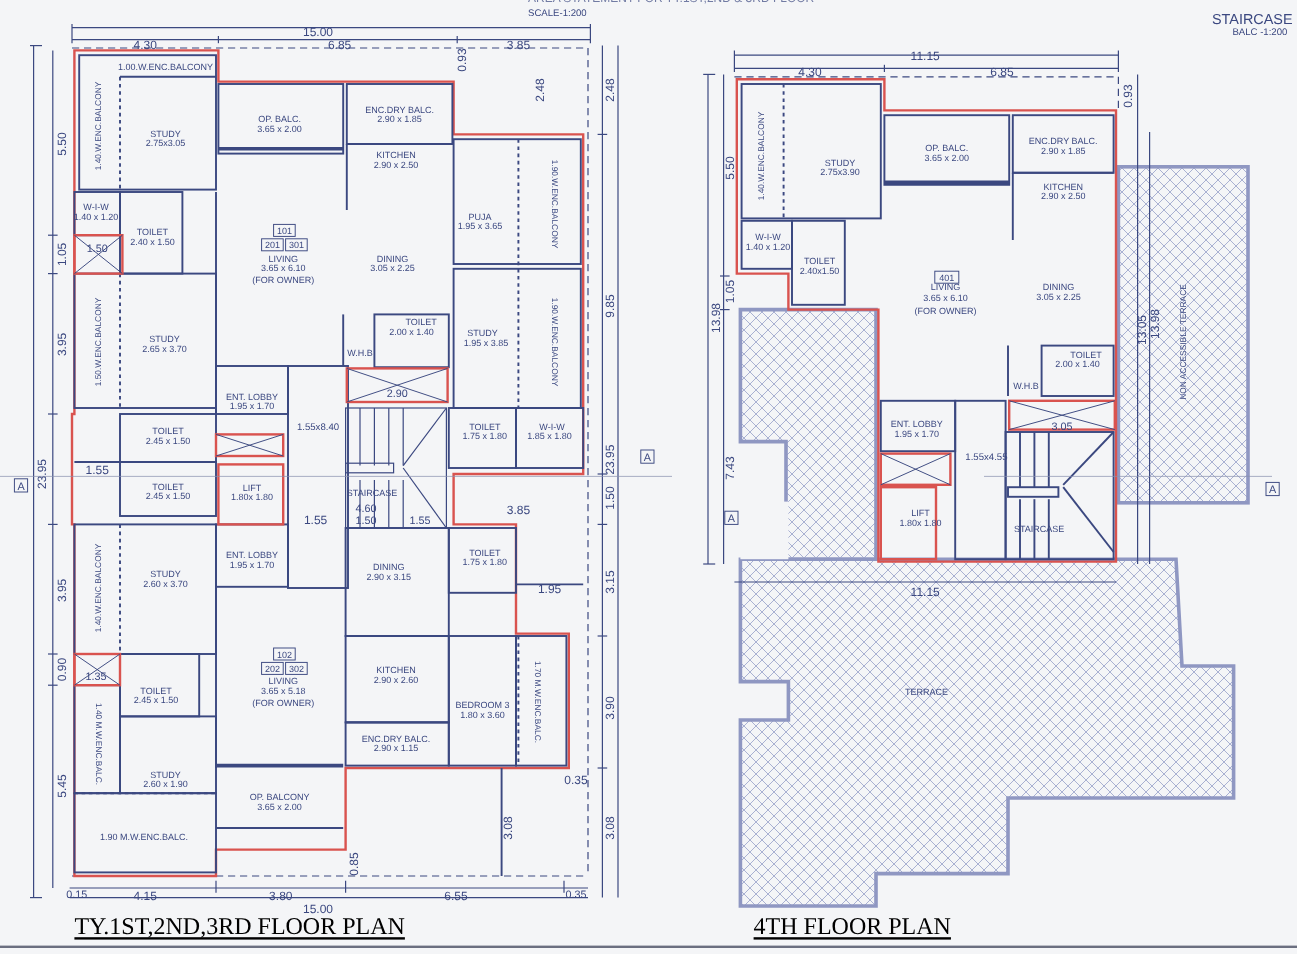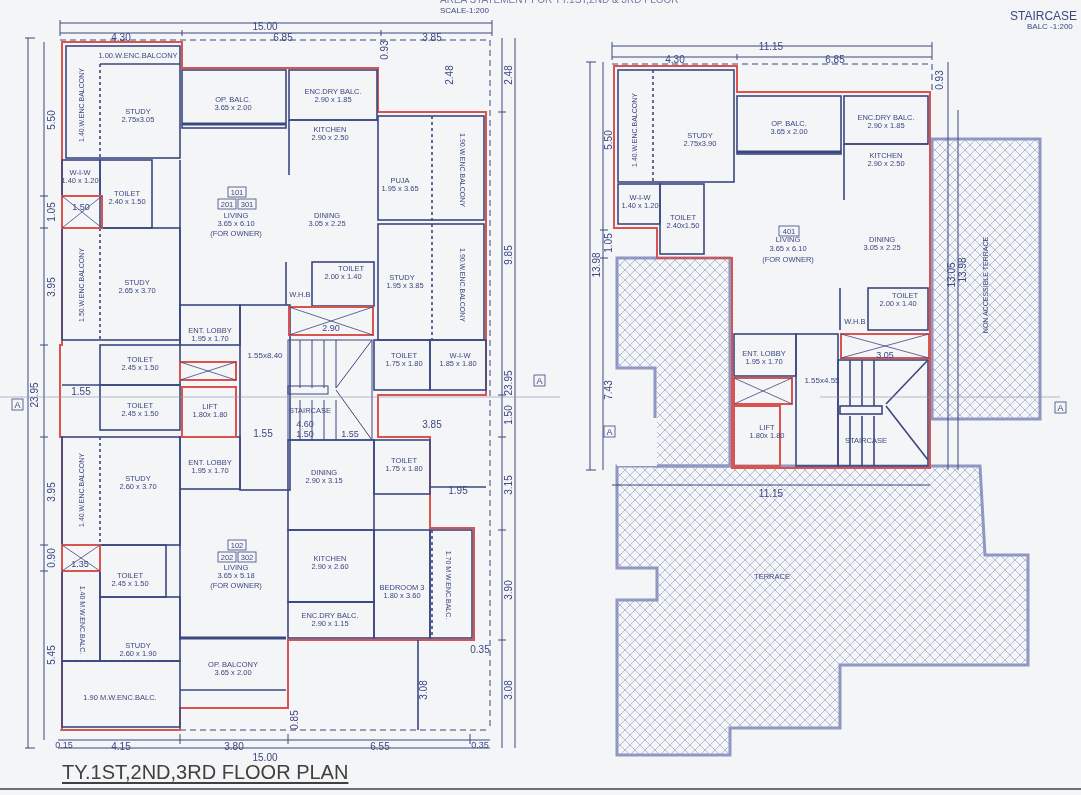--- a/index.html
+++ b/index.html
@@ -1,20 +1,20 @@
 <!DOCTYPE html>
 <html><head>
 <meta charset="utf-8">
 <style>
   html,body{margin:0;padding:0;}
   body{width:1081px;height:795px;overflow:hidden;background:#f4f5f7;font-family:"Liberation Sans",sans-serif;position:relative;}
   .sheet{position:absolute;left:0;top:0;width:1081px;height:795px;}
   svg{position:absolute;left:0;top:0;}
   .t{font-family:"Liberation Sans",sans-serif;fill:#3b4880;}
-  .title{position:absolute;color:#404040;font-family:Liberation Sans, sans-serif;text-decoration:underline;text-underline-offset:3px;}
+  .title{position:absolute;color:#000000;font-family:Liberation Serif, serif;text-decoration:underline;text-underline-offset:3px;}
   .hdr{position:absolute;color:#3b4880;font-family:"Liberation Sans",sans-serif;}
   .bottomline{position:absolute;left:0;top:788px;width:1081px;height:2px;background:#6b6f80;}
 </style>
 </head>
 <body>
 
 <div class="sheet">
 
 <div class="hdr" style="left:440px;top:-6px;font-size:10px;opacity:.7;">AREA STATEMENT FOR TY.1ST,2ND &amp; 3RD FLOOR</div>
 <div class="hdr" style="left:440px;top:6px;font-size:8px;">SCALE-1:200</div>
@@ -429,14 +429,15 @@
     </g>
     <g>
       <rect x="1055" y="402" width="11" height="11" fill="none" stroke="#3b4880" stroke-width="0.8"></rect>
       <text class="t" x="1060.5" y="411" font-size="9" text-anchor="middle">A</text>
     </g>
     <line x1="820" y1="397" x2="1060" y2="397" stroke="#8a90b0" stroke-width="0.6"></line>
   </g>
 </svg>
 
 <div class="title" style="left:62px;top:761px;font-size:20px;">TY.1ST,2ND,3RD FLOOR PLAN</div>
+<div class="title" style="left:628px;top:761px;font-size:20px;">4TH FLOOR PLAN</div>
 <div class="bottomline"></div>
 </div>
 
 </body></html>

